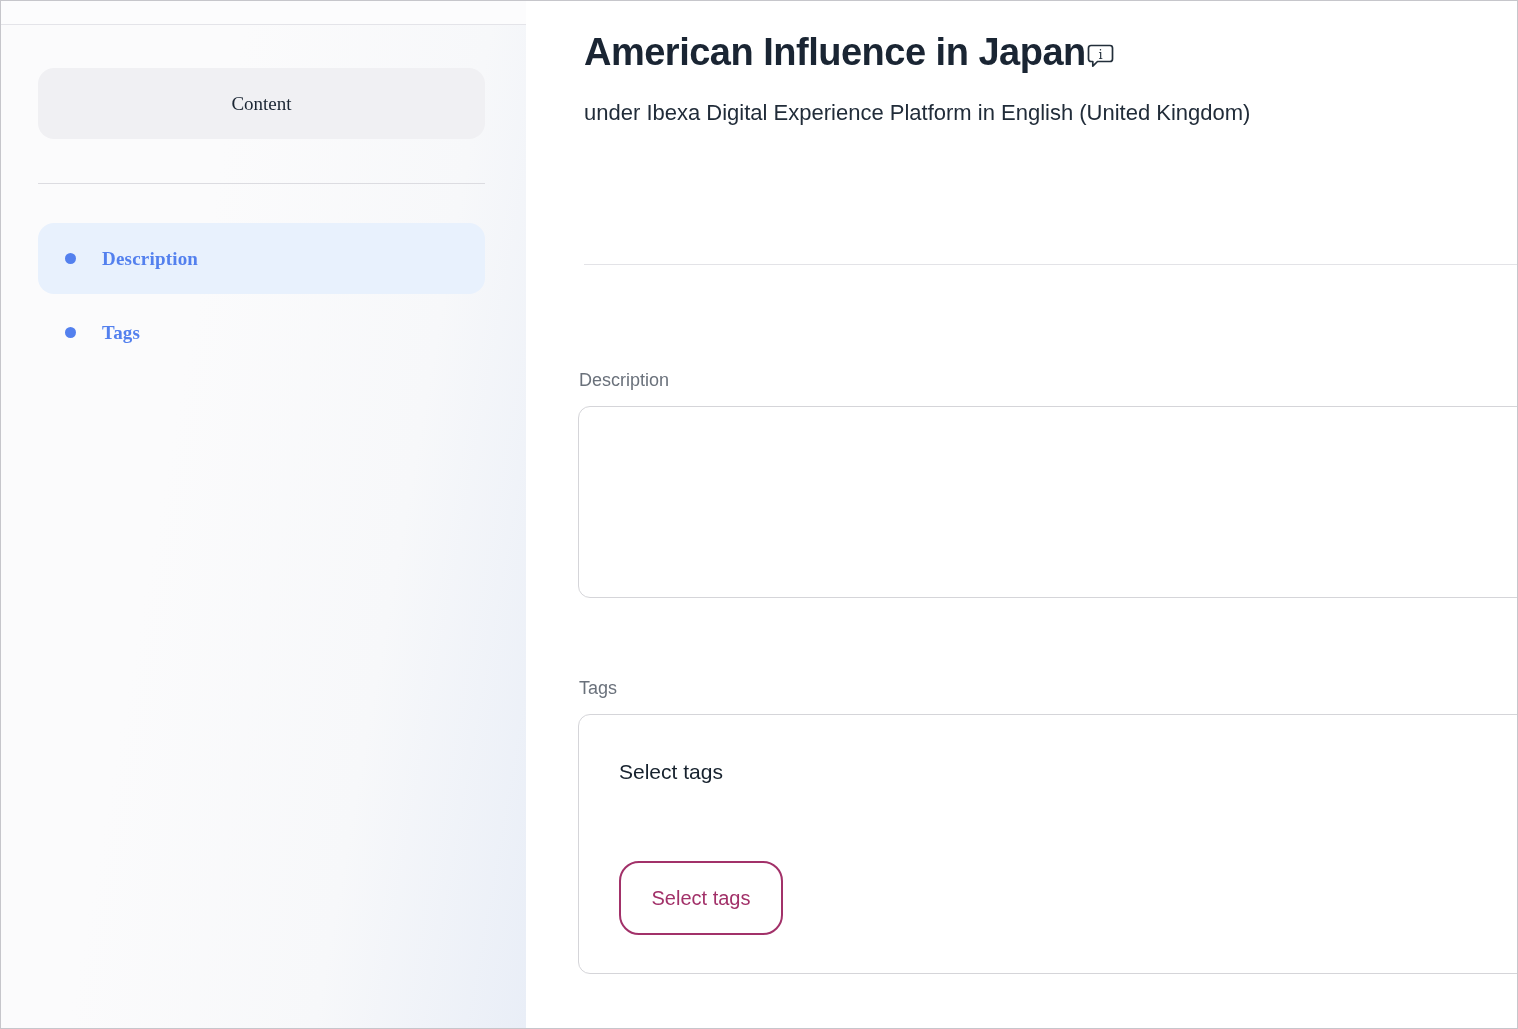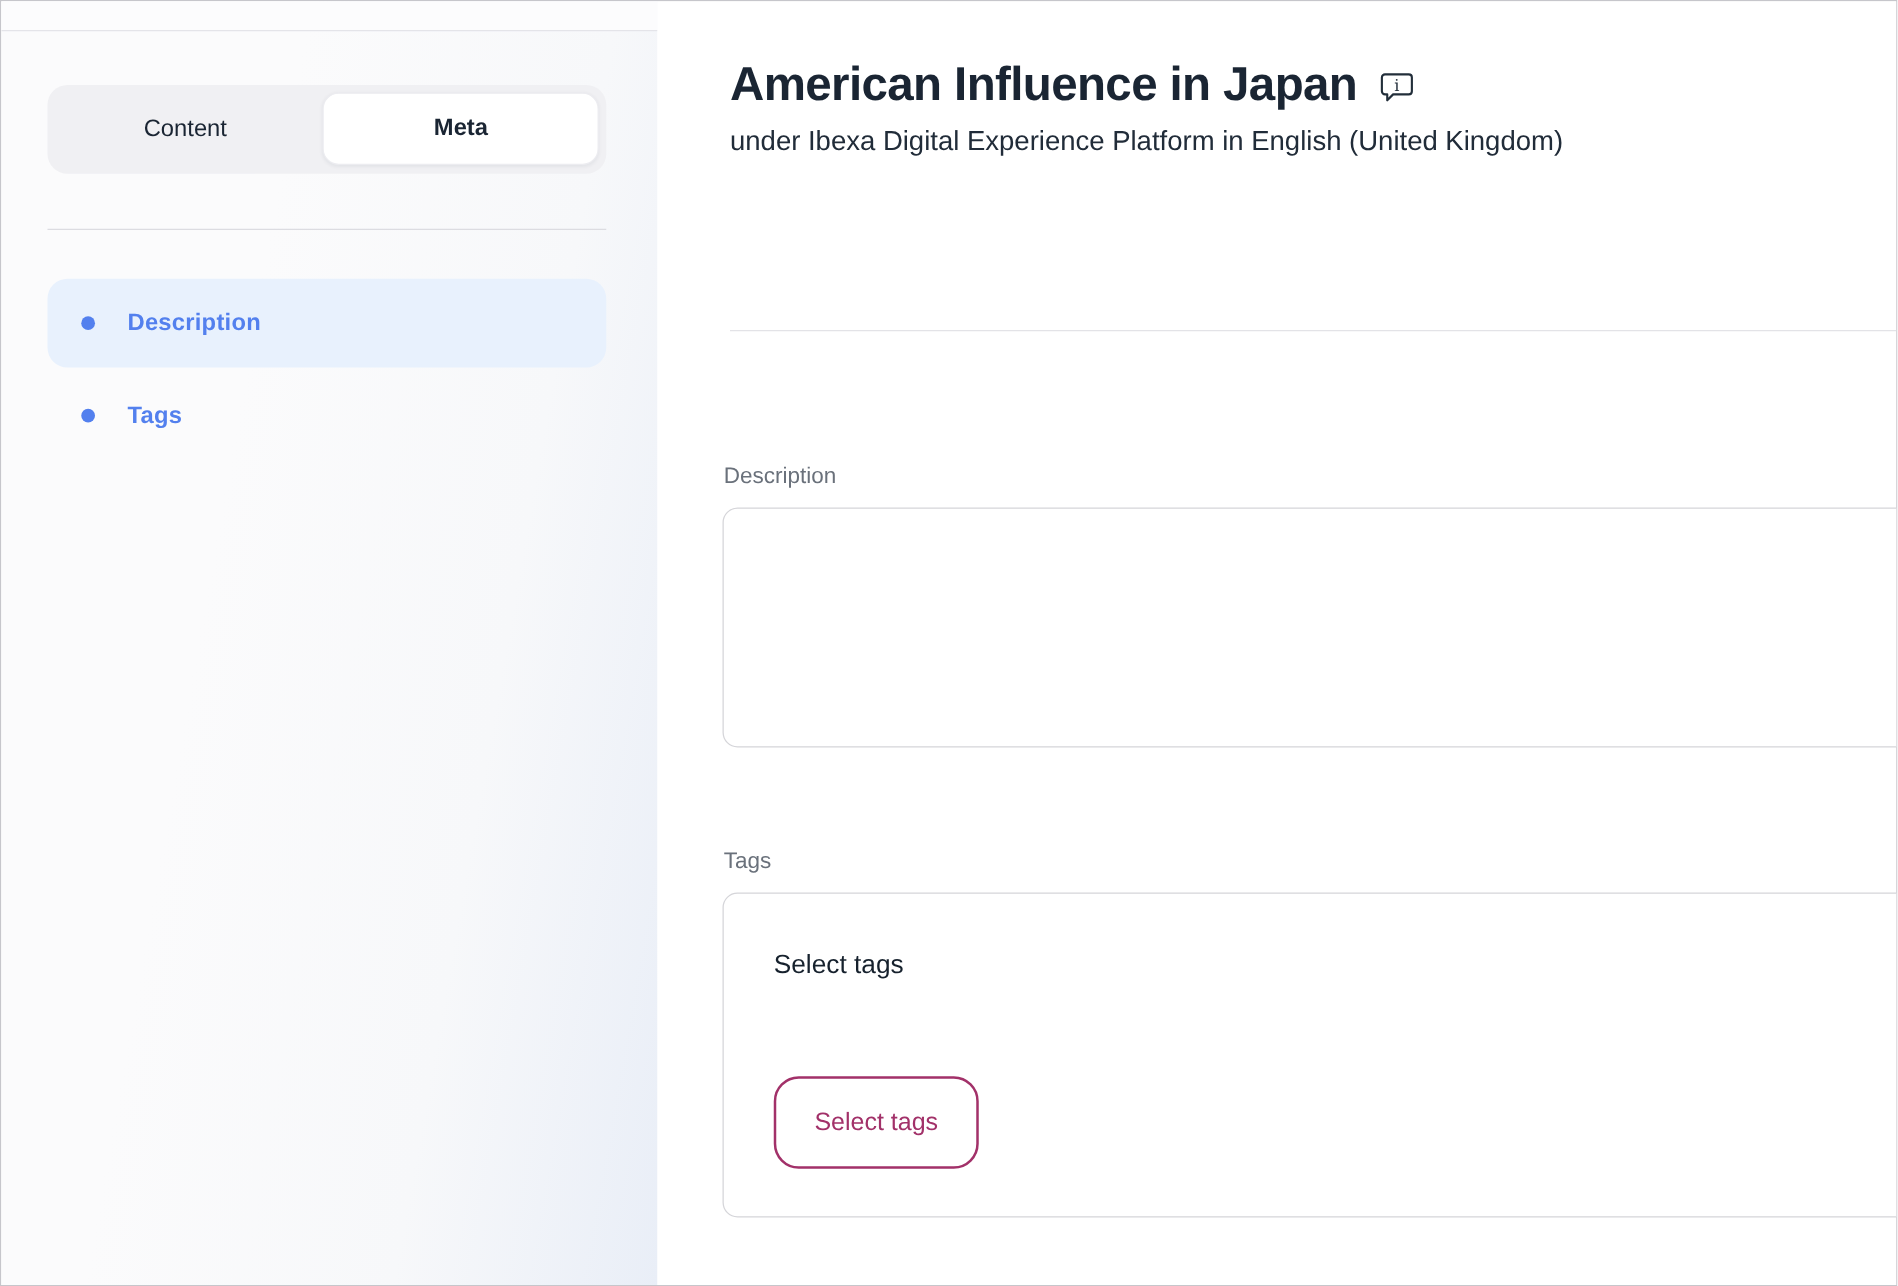--- a/index.html
+++ b/index.html
@@ -14,20 +14,21 @@
     border: 1px solid #c6c6cb;
     overflow: hidden;
   }
 
   
   .sidebar {
     position: absolute;
     left: 0; top: 0; bottom: 0;
     width: 525px;
     background: linear-gradient(100deg, #fbfbfc 35%, #f7f8fa 70%, #e9eef7 100%);
+    font-family: Liberation Serif, serif;
   }
   .sidebar-topstrip {
     position: absolute;
     left: 0; top: 0;
     width: 100%; height: 24px;
     background: #fcfcfd;
     border-bottom: 1px solid #e4e4e9;
   }
   .tab-switcher {
     position: absolute;
@@ -92,24 +93,23 @@
   }
 
   
   .main {
     position: absolute;
     left: 525px; top: 0; right: 0; bottom: 0;
     background: #ffffff;
   }
   .title-row {
     position: absolute;
-    left: 58px; top: 44px;
+    left: 58px; top: 28px;
     display: flex;
-    align-items: center;
-    gap: 17px;
+    align-items: flex-end;
   }
   .page-title {
     margin: 0;
     font-size: 38px;
     line-height: 46px;
     font-weight: bold;
     letter-spacing: -0.5px;
     color: #1a2533;
     white-space: nowrap;
   }
@@ -183,21 +183,20 @@
 </head>
 <body>
 
 <div class="screen">
 
   <aside class="sidebar">
     <div class="sidebar-topstrip"></div>
 
     <div class="tab-switcher">
       <button class="tab">Content</button>
-      <button class="tab active">Meta</button>
     </div>
 
     <div class="sidebar-divider"></div>
 
     <nav class="anchor-nav">
       <div class="anchor-item active">
         <span class="dot"></span>
         <span class="anchor-label">Description</span>
       </div>
       <div class="anchor-item">

